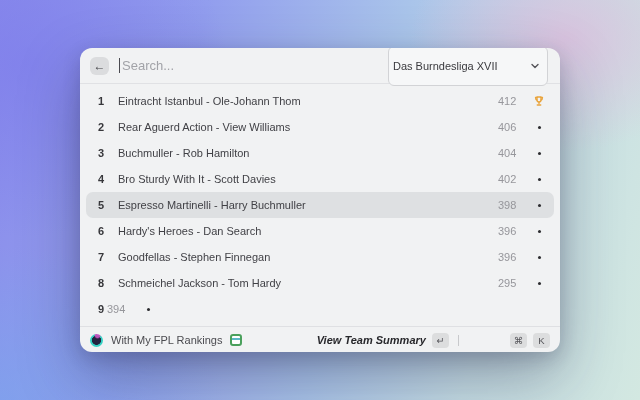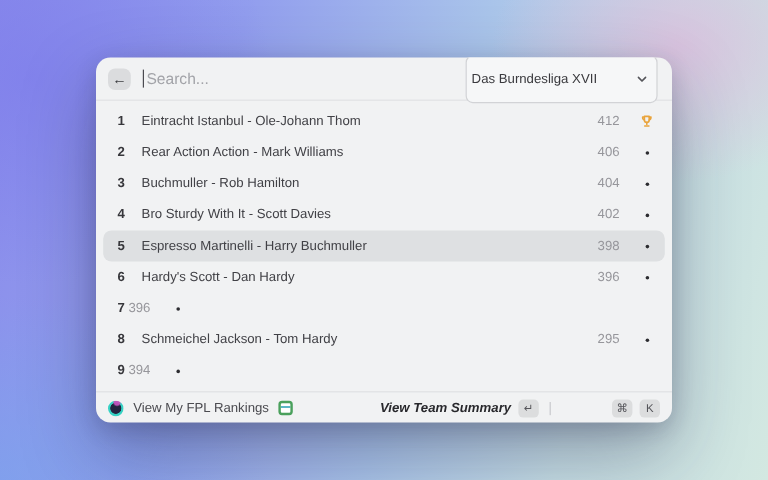--- a/index.html
+++ b/index.html
@@ -145,21 +145,21 @@
             <path d="M12 14v3.5"></path>
             <path d="M8.5 20h7"></path>
           </svg>
         </span>
 
       </span>
     </div>
 
     <div class="row">
       <span class="rank">2</span>
-      <span class="label">Rear Action Action - Mark Williams</span>
+      <span class="label">Rear Aguerd Action - View Williams</span>
       <span class="score">406</span>
       <span class="marker">
 
         <span class="dot"></span>
       </span>
     </div>
 
     <div class="row">
       <span class="rank">3</span>
       <span class="label">Buchmuller - Rob Hamilton</span>
@@ -185,30 +185,31 @@
       <span class="label">Espresso Martinelli - Harry Buchmuller</span>
       <span class="score">398</span>
       <span class="marker">
 
         <span class="dot"></span>
       </span>
     </div>
 
     <div class="row">
       <span class="rank">6</span>
-      <span class="label">Hardy's Scott - Dan Hardy</span>
+      <span class="label">Hardy's Heroes - Dan Search</span>
       <span class="score">396</span>
       <span class="marker">
 
         <span class="dot"></span>
       </span>
     </div>
 
     <div class="row">
       <span class="rank">7</span>
+      <span class="label">Goodfellas - Stephen Finnegan</span>
       <span class="score">396</span>
       <span class="marker">
 
         <span class="dot"></span>
       </span>
     </div>
 
     <div class="row">
       <span class="rank">8</span>
       <span class="label">Schmeichel Jackson - Tom Hardy</span>
@@ -224,21 +225,21 @@
       <span class="score">394</span>
       <span class="marker">
 
         <span class="dot"></span>
       </span>
     </div>
   </div>
 
   <div class="footer">
     <span class="app-icon"></span>
-    <span class="footer-left-label">View My FPL Rankings</span>
+    <span class="footer-left-label">With My FPL Rankings</span>
     <span class="pitch-icon"></span>
     <span class="footer-spacer"></span>
     <span class="primary-action">View Team Summary</span>
     <span class="key">↵</span>
     <span class="vsep"></span>
     <span class="actions-label">Actions</span>
     <span class="key">⌘</span>
     <span class="key">K</span>
   </div>
 

